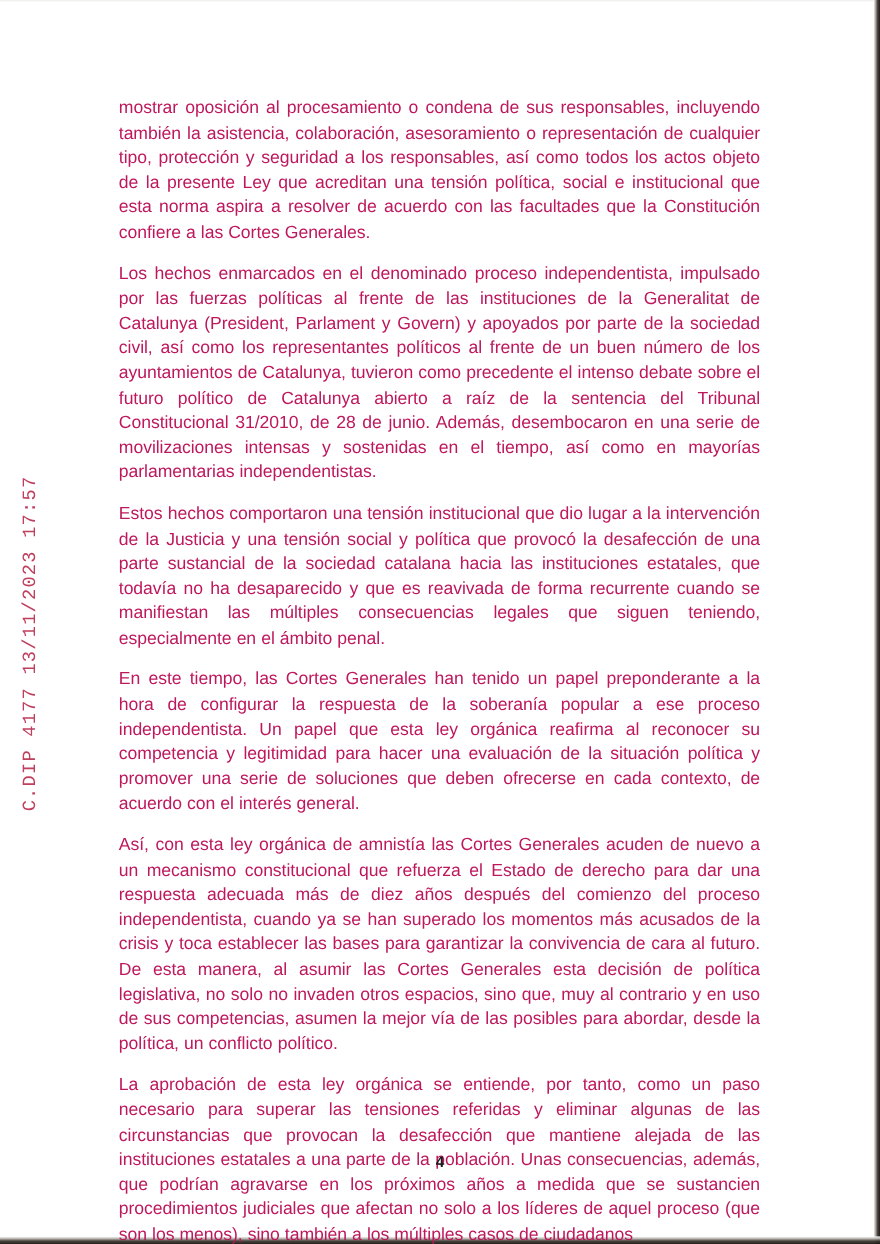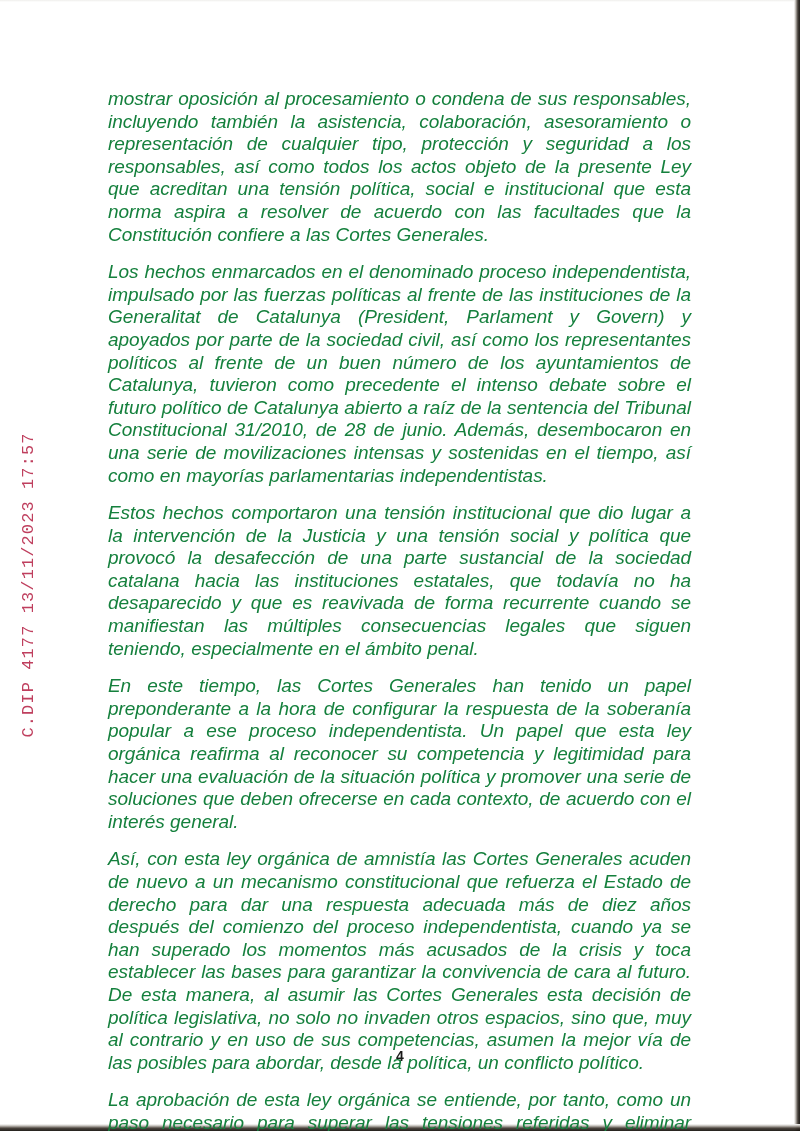--- a/index.html
+++ b/index.html
@@ -65,28 +65,27 @@
   
   .text-column {
     position: absolute;
     left: 108px;
     top: 88px;
     width: 583px;
   }
 
   .para {
     margin: 0 0 15px 0;
-    font-size: 19px;
+    font-size: 16px;
     line-height: 22.6px;
-    color: #15803d;
+    color: #be185d;
     text-align: justify;
     text-justify: inter-word;
     letter-spacing: -0.05px;
     word-spacing: 0.2px;
-    font-style: italic;
   }
   .para:last-child {
     margin-bottom: 0;
   }
 
   .page-number {
     position: absolute;
     left: 0;
     top: 1048px;
     width: 800px;

